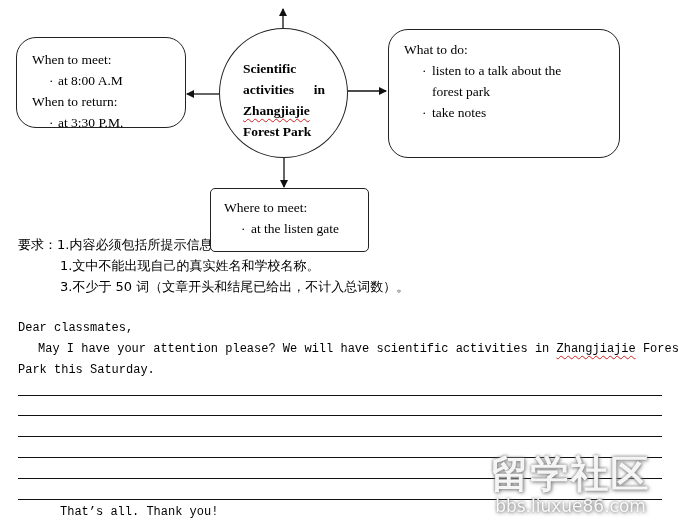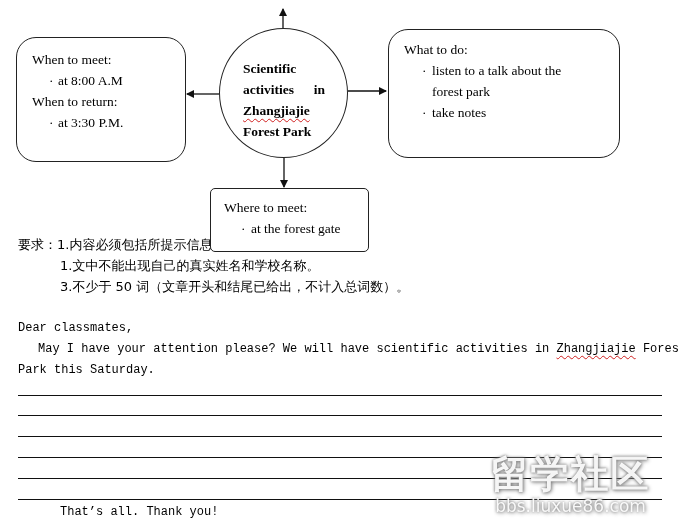--- a/index.html
+++ b/index.html
@@ -17,21 +17,21 @@
     background: #fff;
     box-sizing: border-box;
     font-size: 13.5px;
     line-height: 21px;
   }
   .box .heading { display: block; }
   .box .item { display: block; padding-left: 18px; position: relative; }
   .box .item .dot { position: absolute; left: 8px; top: 0; }
   .box .cont { display: block; padding-left: 26px; }
 
-  #box-when { left: 16px; top: 37px; width: 170px; height: 125px; padding: 11px 0 0 15px; }
+  #box-when { left: 16px; top: 37px; width: 170px; height: 91px; padding: 11px 0 0 15px; }
   #box-when .item { padding-left: 26px; }
   #box-when .item .dot { left: 17px; }
 
   #box-what { left: 388px; top: 29px; width: 232px; height: 129px; padding: 9px 0 0 15px; }
   #box-what .item { padding-left: 28px; }
   #box-what .item .dot { left: 18px; }
   #box-what .cont { padding-left: 28px; }
 
   #box-where { left: 210px; top: 188px; width: 159px; height: 64px; padding: 8px 0 0 13px; border-radius: 5px; z-index: 2; }
   #box-where .item { padding-left: 27px; }
@@ -104,21 +104,21 @@
   <div id="box-what" class="box serif">
     <span class="heading">What to do:</span>
     <span class="item"><span class="dot">·</span><span>listen to a talk about the</span></span>
     <span class="cont">forest park</span>
     <span class="item"><span class="dot">·</span></span>
     <span class="cont">take notes</span>
   </div>
 
   <div id="box-where" class="box serif">
     <span class="heading">Where to meet:</span>
-    <span class="item"><span class="dot">·</span><span>at the forest gate</span></span>
+    <span class="item"><span class="dot">·</span><span>at the listen gate</span></span>
   </div>
 </div>
 
 <div id="requirements" class="cjk">
   <span class="row"><span>要求：</span><span>1.内容必须包括所提示信息。</span></span>
   <span class="row indent">1.文中不能出现自己的真实姓名和学校名称。</span>
   <span class="row indent">3.不少于 50 词（文章开头和结尾已给出，不计入总词数）。</span>
 </div>
 
 <div id="letter" class="mono">

